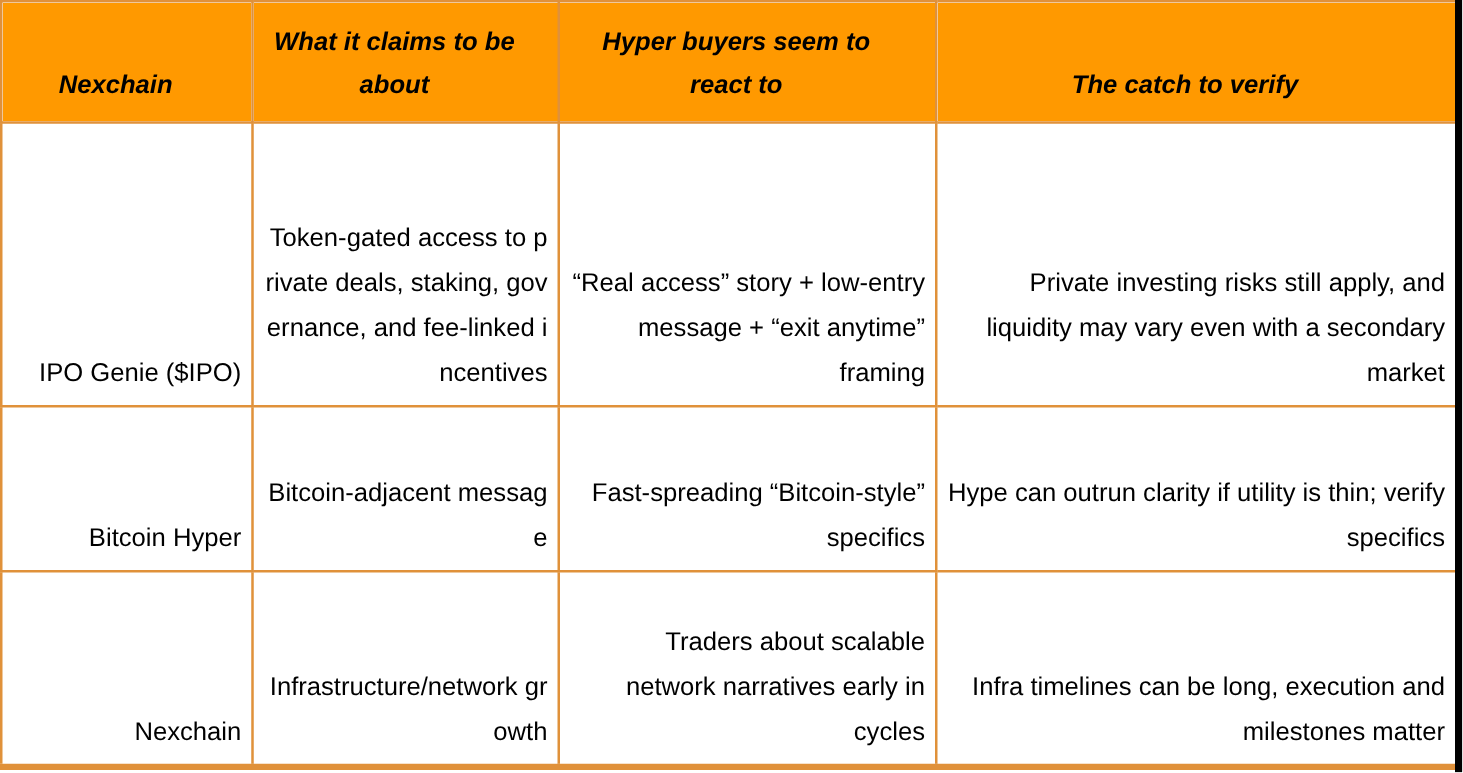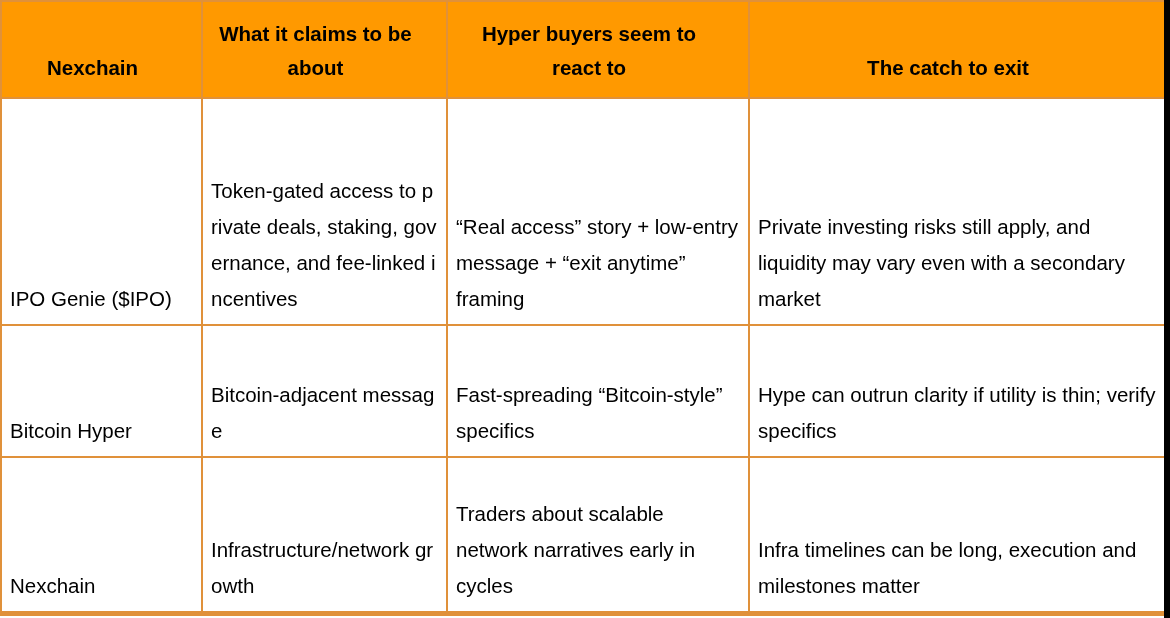--- a/index.html
+++ b/index.html
@@ -31,26 +31,27 @@
     vertical-align:bottom;
     overflow:hidden;
   }
   .cmp th{
     background:var(--header-bg);
     font-weight:bold;
     font-size:20.5px;
     line-height:34px;
     text-align:center;
     padding:4px 28px 12px 10px;
+    font-style:italic;
   }
   .cmp td{
     background:var(--cell-bg);
     font-size:20.5px;
     line-height:36px;
-    text-align:left;
+    text-align:right;
     padding:4px 8px 7px 8px;
     overflow-wrap:break-word;
   }
   .cmp td.col-claims{word-break:break-all;}
   tr.hdr{height:97px;}
   tr.r0{height:227px;}
   tr.r1{height:132px;}
   tr.r2{height:156px;}
   .right-bar{
     position:absolute;
@@ -68,21 +69,21 @@
       <col style="width:201px">
       <col style="width:245px">
       <col style="width:302px">
       <col style="width:416px">
     </colgroup>
     <thead>
       <tr class="hdr">
         <th>Nexchain</th>
         <th>What it claims to be about</th>
         <th>Hyper buyers seem to react to</th>
-        <th>The catch to exit</th>
+        <th>The catch to verify</th>
       </tr>
     </thead>
     <tbody>
       <tr class="r0">
         <td class="col-presale">IPO Genie ($IPO)</td>
         <td class="col-claims">Token-gated access to private deals, staking, governance, and fee-linked incentives</td>
         <td class="col-reaction">“Real access” story + low-entry message + “exit anytime” framing</td>
         <td class="col-catch">Private investing risks still apply, and liquidity may vary even with a secondary market</td>
       </tr>
       <tr class="r1">

